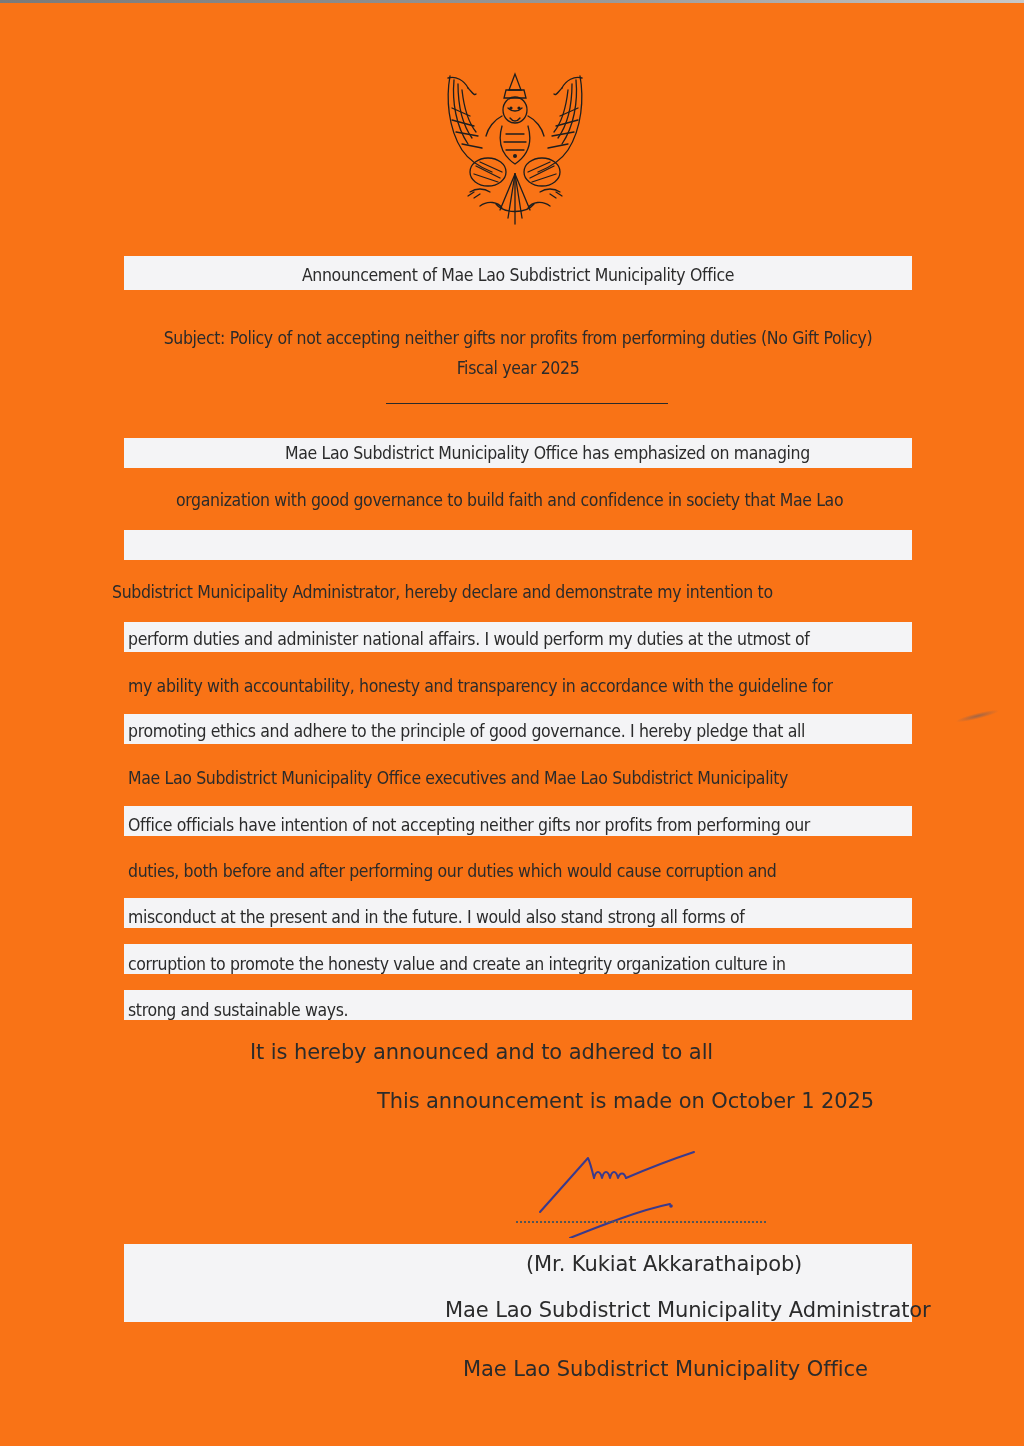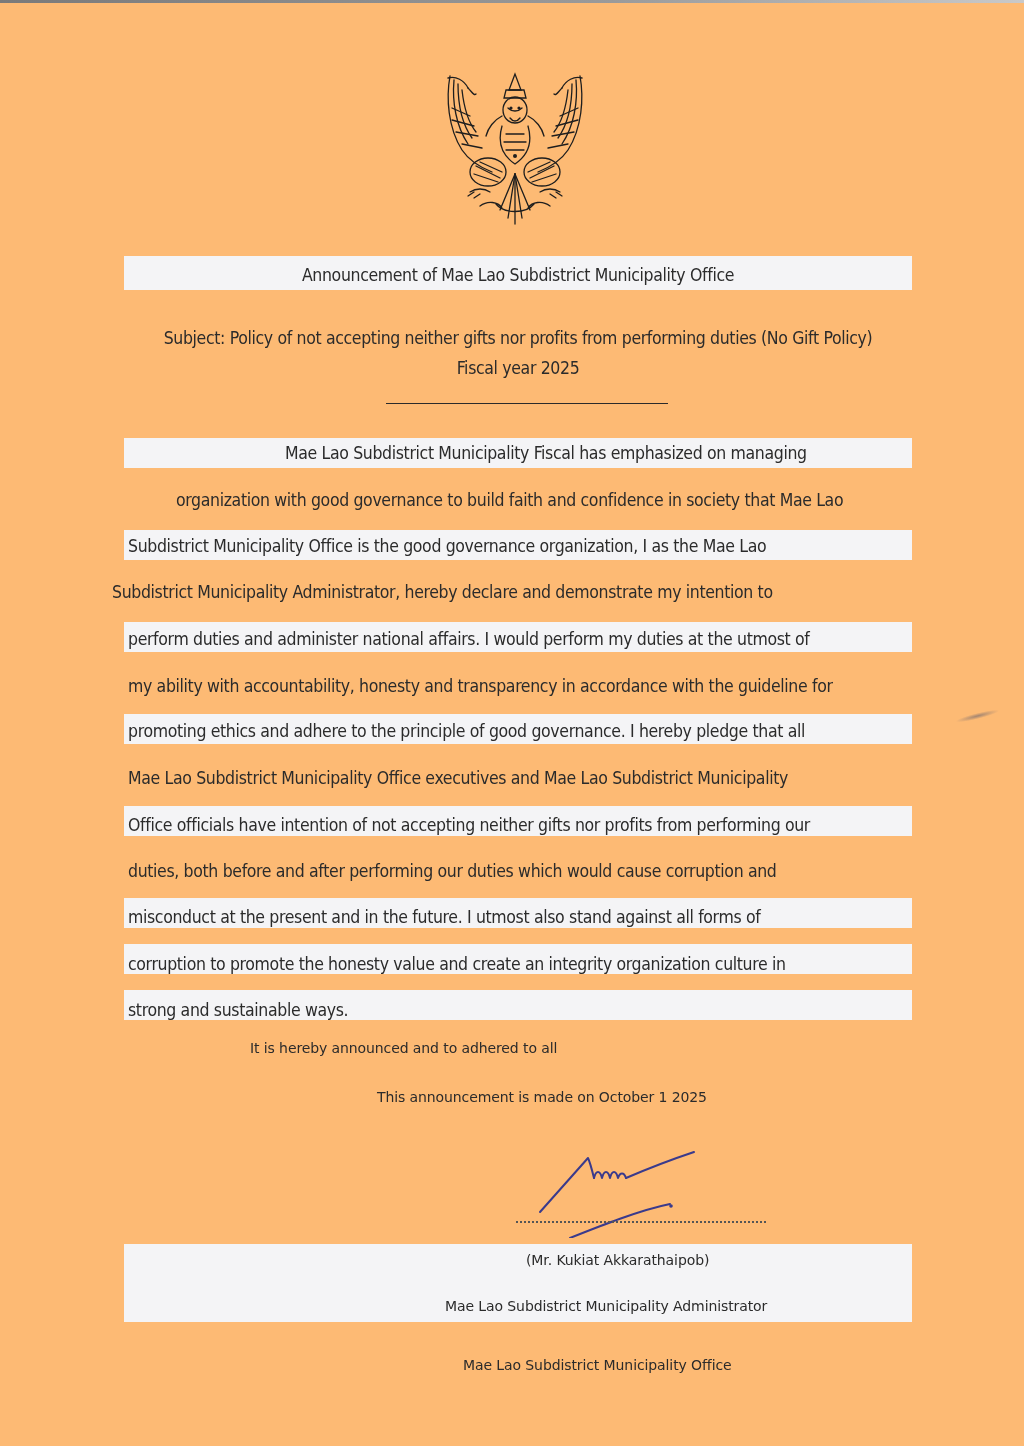--- a/index.html
+++ b/index.html
@@ -12,21 +12,21 @@
     height: 1446px;
     position: relative;
     overflow: hidden;
     font-family: "DejaVu Sans Condensed", "DejaVu Sans", "Liberation Sans", sans-serif;
     color: #2a2a2a;
   }
   .page {
     position: absolute;
     left: 0; top: 0;
     width: 1024px; height: 1446px;
-    background: #fdba74;
+    background: #f97316;
   }
   .top-edge {
     position: absolute;
     left: 0; top: 0;
     width: 1024px; height: 3px;
     background: linear-gradient(to right, #7a7a7a, #9a9a9a 60%, #c9c9c9);
   }
   .scan-band {
     position: absolute;
     left: 124px;
@@ -69,21 +69,21 @@
   }
   .signature {
     position: absolute;
     left: 520px;
     top: 1148px;
     width: 190px;
     height: 90px;
   }
   .sig-label {
     font-family: "DejaVu Sans", "Liberation Sans", sans-serif;
-    font-size: 14px;
+    font-size: 21px;
     letter-spacing: -0.1px;
   }
   .smudge {
     position: absolute;
     left: 955px; top: 713px;
     width: 45px; height: 6px;
     background: radial-gradient(ellipse at center, rgba(90,90,110,0.55), rgba(255,255,255,0) 70%);
     transform: rotate(-14deg);
   }
 </style>
@@ -175,31 +175,30 @@
     </g>
   </svg>
 
   <div class="line center" style="left:124px;width:788px;top:265px;">Announcement of Mae Lao Subdistrict Municipality Office</div>
 
   <div class="line center" style="left:124px;width:788px;top:328px;">Subject: Policy of not accepting neither gifts nor profits from performing duties (No Gift Policy)</div>
   <div class="line center" style="left:124px;width:788px;top:358px;">Fiscal year 2025</div>
 
   <div class="rule"></div>
 
-  <div class="line" style="left:285px;top:443px;">Mae Lao Subdistrict Municipality Fiscal has emphasized on managing</div>
+  <div class="line" style="left:285px;top:443px;">Mae Lao Subdistrict Municipality Office has emphasized on managing</div>
   <div class="line" style="left:128px;top:490px;margin-left:48px;">organization with good governance to build faith and confidence in society that Mae Lao</div>
-  <div class="line" style="left:128px;top:536px;">Subdistrict Municipality Office  is the good governance organization, I as the Mae Lao</div>
   <div class="line" style="left:112px;top:582px;">Subdistrict Municipality Administrator, hereby declare and demonstrate my intention to</div>
   <div class="line" style="left:128px;top:629px;">perform duties and administer national affairs. I would perform my duties at the utmost of</div>
   <div class="line" style="left:128px;top:676px;">my ability with accountability, honesty and transparency in accordance with the guideline for</div>
   <div class="line" style="left:128px;top:721px;">promoting ethics and adhere to the principle of good governance. I hereby pledge that all</div>
   <div class="line" style="left:128px;top:768px;">Mae Lao Subdistrict Municipality Office  executives and Mae Lao Subdistrict Municipality</div>
   <div class="line" style="left:128px;top:815px;">Office officials have intention of not accepting neither gifts nor profits from performing our</div>
   <div class="line" style="left:128px;top:861px;">duties, both before and after performing our duties which would cause corruption and</div>
-  <div class="line" style="left:128px;top:907px;">misconduct at the present and in the future. I utmost also stand against all forms of</div>
+  <div class="line" style="left:128px;top:907px;">misconduct at the present and in the future. I would also stand strong all forms of</div>
   <div class="line" style="left:128px;top:954px;">corruption to promote the honesty value and create an integrity organization culture in</div>
   <div class="line" style="left:128px;top:1000px;">strong and sustainable ways.</div>
 
   <div class="line sig-label" style="left:250px;top:1040px;">It is hereby announced and to adhered to all</div>
   <div class="line sig-label" style="left:377px;top:1089px;">This announcement is made on October  1  2025</div>
 
   <svg class="signature" viewBox="0 0 190 90">
     <g fill="none" stroke="#3a3a8c" stroke-width="2" stroke-linecap="round" stroke-linejoin="round">
       <path d="M20,64 L68,10 C70,14 72,22 74,30"></path>
       <path d="M74,30 C76,22 80,22 82,30 C84,22 88,22 90,30 C92,22 96,22 98,30 C100,24 104,24 106,30"></path>

